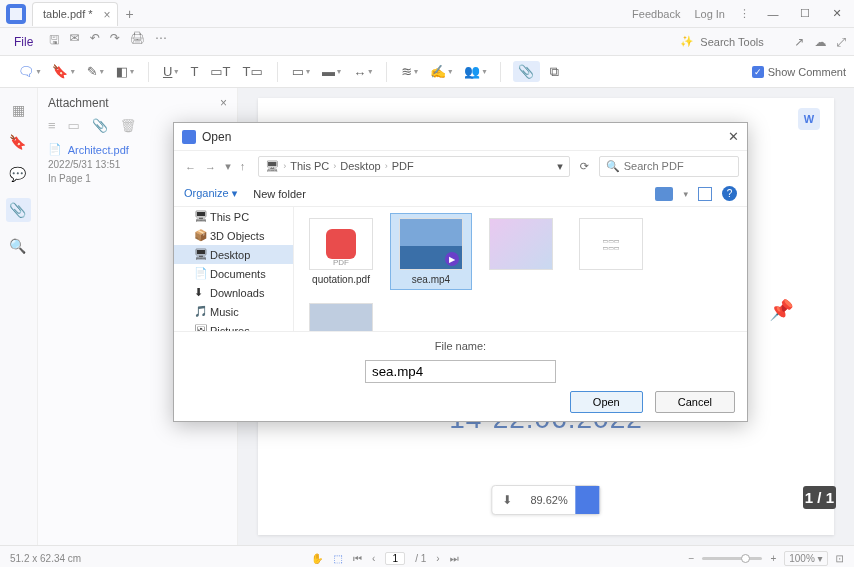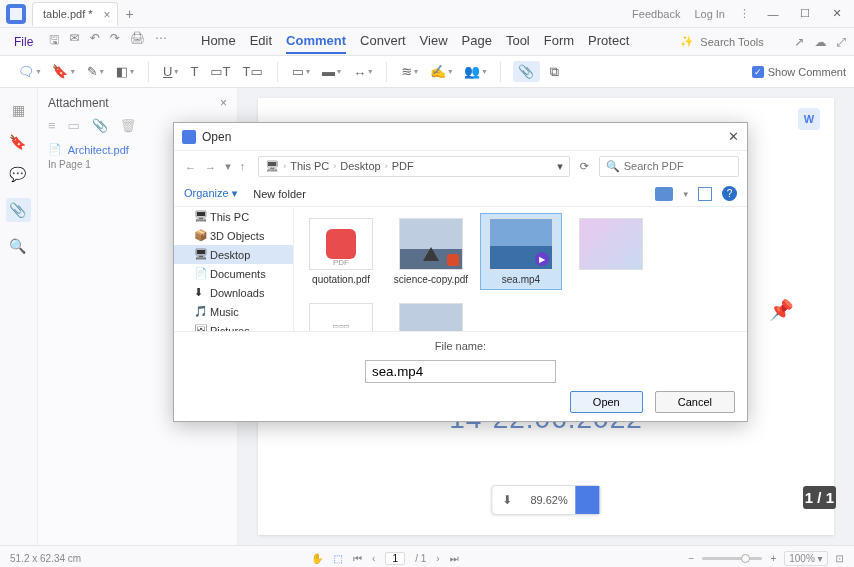--- a/index.html
+++ b/index.html
@@ -150,31 +150,20 @@
 <div class="menubar">
   <span class="menu-file">File</span>
   <div class="menu-iconrow">
     <span>🖫</span>
     <span>✉</span>
     <span>↶</span>
     <span>↷</span>
     <span>🖨</span>
     <span>⋯</span>
   </div>
-  <div class="menu-tabs">
-    <span class="menu-tab">Home</span>
-    <span class="menu-tab">Edit</span>
-    <span class="menu-tab active">Comment</span>
-    <span class="menu-tab">Convert</span>
-    <span class="menu-tab">View</span>
-    <span class="menu-tab">Page</span>
-    <span class="menu-tab">Tool</span>
-    <span class="menu-tab">Form</span>
-    <span class="menu-tab">Protect</span>
-  </div>
   <div class="search-tools">
     <span>✨</span>
     <input placeholder="Search Tools" style="">
   </div>
   <div class="menubar-right-icons">
     <span>↗</span>
     <span>☁</span>
     <span>⤢</span>
   </div>
 </div>
@@ -236,20 +225,21 @@
     <div class="sidepanel-toolbar">
       <span>≡</span>
       <span>▭</span>
       <span>📎</span>
       <span>🗑</span>
     </div>
     <div class="attach-item">
       <span>📄</span>
       <span>Architect.pdf</span>
     </div>
+    <div class="attach-meta">2022/5/31 13:51</div>
     <div class="attach-meta">In Page 1</div>
   </div>
 
   <div class="docarea">
     <div class="doc-page">
       <div class="doc-badge">W</div>
       <div class="doc-date">14-22.06.2022</div>
     </div>
     <div class="pin-icon">📌</div>
     <div class="page-counter">1 / 1</div>
@@ -360,26 +350,20 @@
     </div>
     <div class="dlg-files">
       <div class="file-grid">
         <div class="file-item">
           <div class="file-thumb pdf-red">
               <div class="badge"></div>
               <span class="ext">PDF</span>
             </div>
           <div>quotation.pdf</div>
         </div>
-        <div class="file-item">
-          <div class="file-thumb thumb-volcano">
-              <div class="wps"></div>
-            </div>
-          <div>science-copy.pdf</div>
-        </div>
         <div class="file-item sel">
           <div class="file-thumb thumb-sea">
               <div class="play">▶</div>
             </div>
           <div>sea.mp4</div>
         </div>
         <div class="file-item">
           <div class="file-thumb gif-t"></div>
 
         </div>

